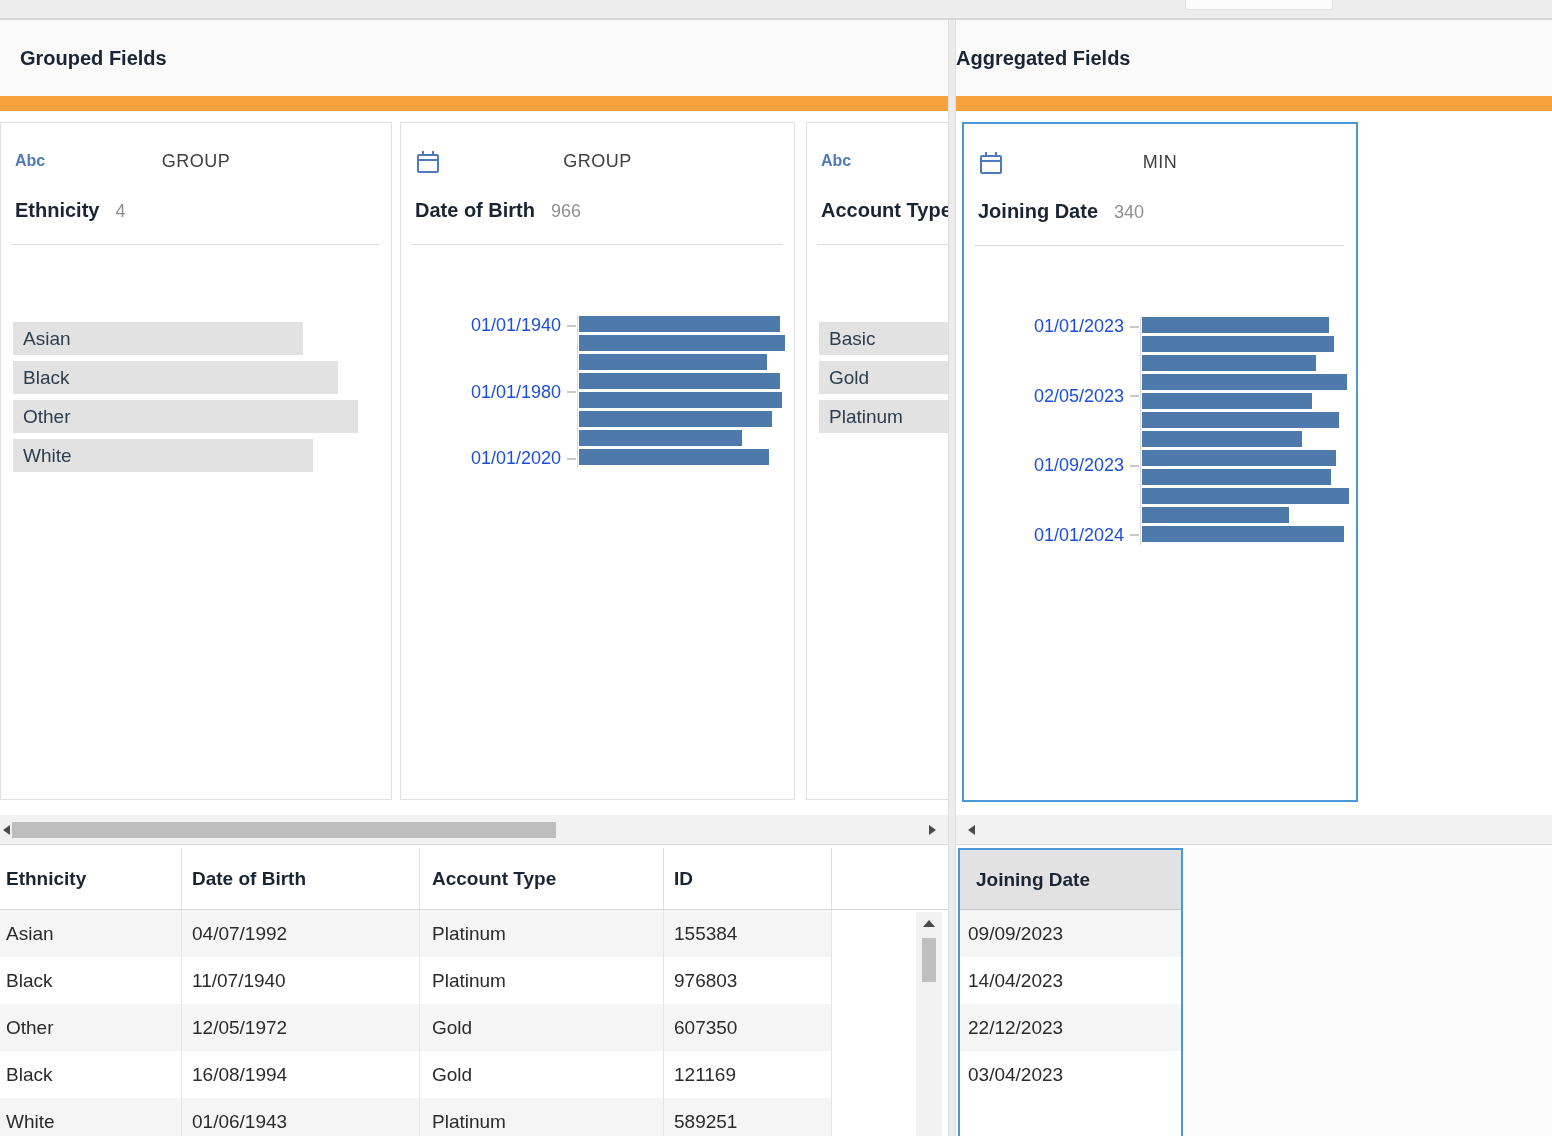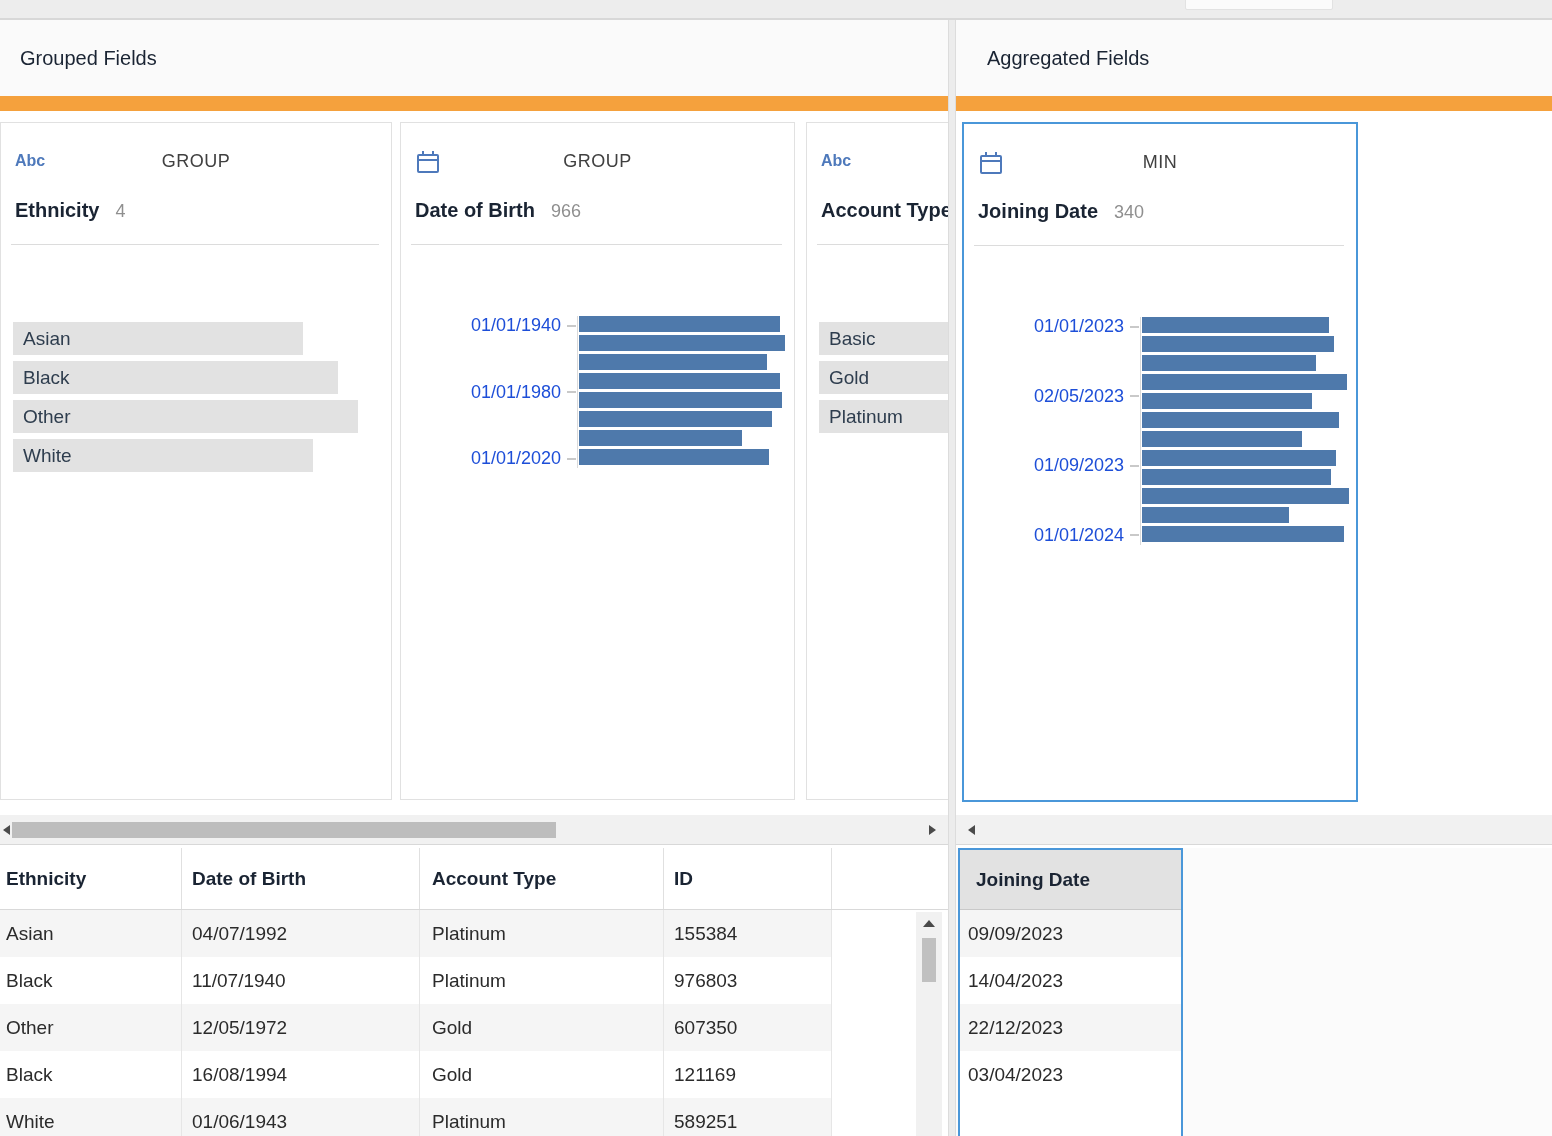--- a/index.html
+++ b/index.html
@@ -10,23 +10,23 @@
   .top-strip{position:absolute;left:0;top:0;width:1552px;height:20px;background:#ededed;border-bottom:2px solid #d8d8d8;}
   .partial-control{position:absolute;left:1185px;top:-4px;width:148px;height:14px;background:#fbfbfb;border:1px solid #e2e2e2;border-radius:2px;}
 
   
   .panel{position:absolute;top:20px;height:1116px;background:#ffffff;}
   .panel-left{left:0;width:948px;}
   .panel-right{left:956px;width:596px;}
   .divider-v{position:absolute;left:948px;top:20px;width:8px;height:1116px;background:#ececec;border-left:1px solid #dcdcdc;border-right:1px solid #dcdcdc;}
 
   .panel-header{height:76px;background:#fafafa;display:flex;align-items:center;}
-  .panel-title{font-size:20px;font-weight:normal;color:#1a2433;}
+  .panel-title{font-size:20px;font-weight:bold;color:#1a2433;}
   .panel-left .panel-title{margin-left:20px;}
-  .panel-right .panel-title{margin-left:31px;}
+  .panel-right .panel-title{}
   .orange-bar{height:15px;background:#f5a13d;}
 
   .cards-area{position:absolute;left:0;right:0;top:91px;height:704px;background:#ffffff;overflow:hidden;}
 
   .field-card{position:absolute;top:11px;height:678px;background:#ffffff;border:1px solid #e1e1e1;}
   .card-ethnicity{left:0;width:392px;}
   .card-dob{left:400px;width:395px;}
   .card-account{left:806px;width:392px;}
   .card-jd{left:6px;width:396px;height:680px;border:2px solid #4a97d9;}
 

